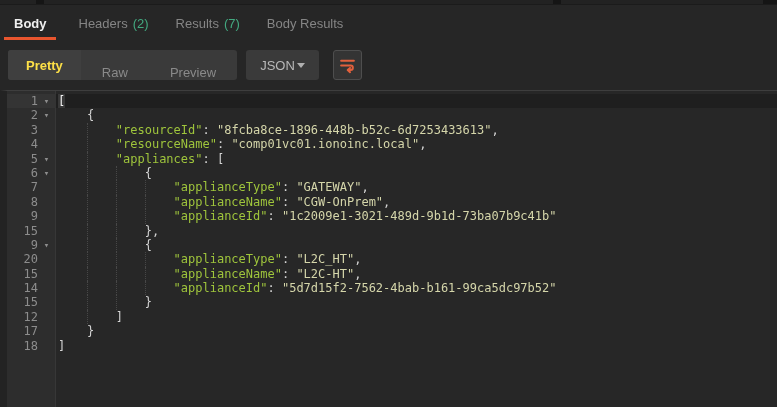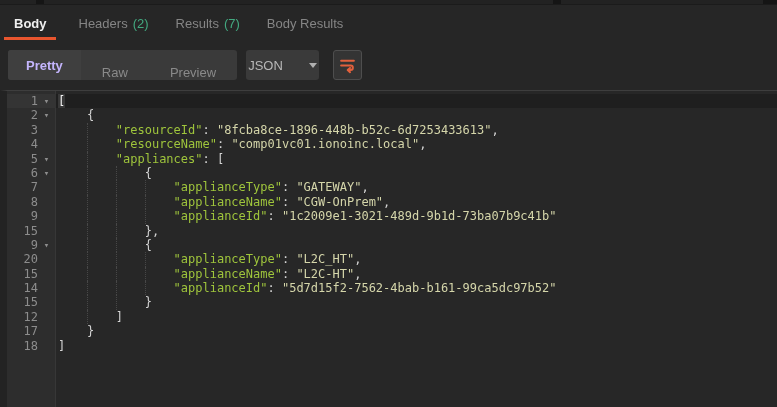--- a/index.html
+++ b/index.html
@@ -14,22 +14,22 @@
   .tab-bar { position:absolute; top:6px; left:0; right:0; height:34px; display:flex; align-items:center; padding-left:14px; }
   .tab { position:relative; height:100%; display:flex; align-items:center; gap:5px; margin-right:27px; font-size:13px; color:#858585; cursor:pointer; }
   .tab .count { color:#43a980; }
   .tab.active { color:#f0f0f0; font-weight:bold; }
   .tab.active::after { content:""; position:absolute; left:-10px; bottom:0; width:calc(100% + 14px); height:3px; background:#e8552e; }
 
   
   .toolbar { position:absolute; top:40px; left:0; right:0; height:50px; display:flex; align-items:center; padding-left:8px; }
   .segmented { display:flex; align-items:center; height:30px; background:#3a3a3a; border-radius:3px; overflow:hidden; }
   .seg-btn { height:30px; border:none; background:transparent; color:#8a8a8a; font-size:13px; padding:16px 21px; cursor:pointer; font-family:"Liberation Sans", sans-serif; }
-  .seg-btn.active { color:#c4b5fd; font-weight:bold; background:#3f3f3f; padding:0 18px; }
-  .lang-select { margin-left:9px; width:73px; height:30px; background:#3a3a3a; border-radius:3px; display:flex; align-items:center; justify-content:space-between; padding:0 2px; cursor:pointer;text-align:center; }
+  .seg-btn.active { color:#fde047; font-weight:bold; background:#3f3f3f; padding:0 18px; }
+  .lang-select { margin-left:9px; width:73px; height:30px; background:#3a3a3a; border-radius:3px; display:flex; align-items:center; justify-content:space-between; padding:0 14px; cursor:pointer;text-align:center; }
   .lang-select .val { color:#b8b8b8; font-size:13px; }
   .caret { width:0; height:0; border-left:4px solid transparent; border-right:4px solid transparent; border-top:5px solid #b0b0b0; }
   .wrap-btn { margin-left:14px; width:29px; height:30px; background:#343434; border:1px solid #4e4e4e; border-radius:3px; display:flex; align-items:center; justify-content:center; cursor:pointer; padding:0; }
 
   
   .editor { position:absolute; top:90px; left:0; right:0; bottom:0; background:#272727; border-top:1px solid #3e3e3e; border-left:7px solid #232323; }
   .gutter-col { position:absolute; top:0; bottom:0; left:0; width:49px; background:#2d2d2d; border-right:1px solid #373737; }
   .code-rows { position:relative; padding-top:3px; font-family:"DejaVu Sans Mono", monospace; font-size:12px; line-height:14.4px; }
   .row { display:flex; height:14.4px; }
   .row.active { background:#1f1f1f; }

